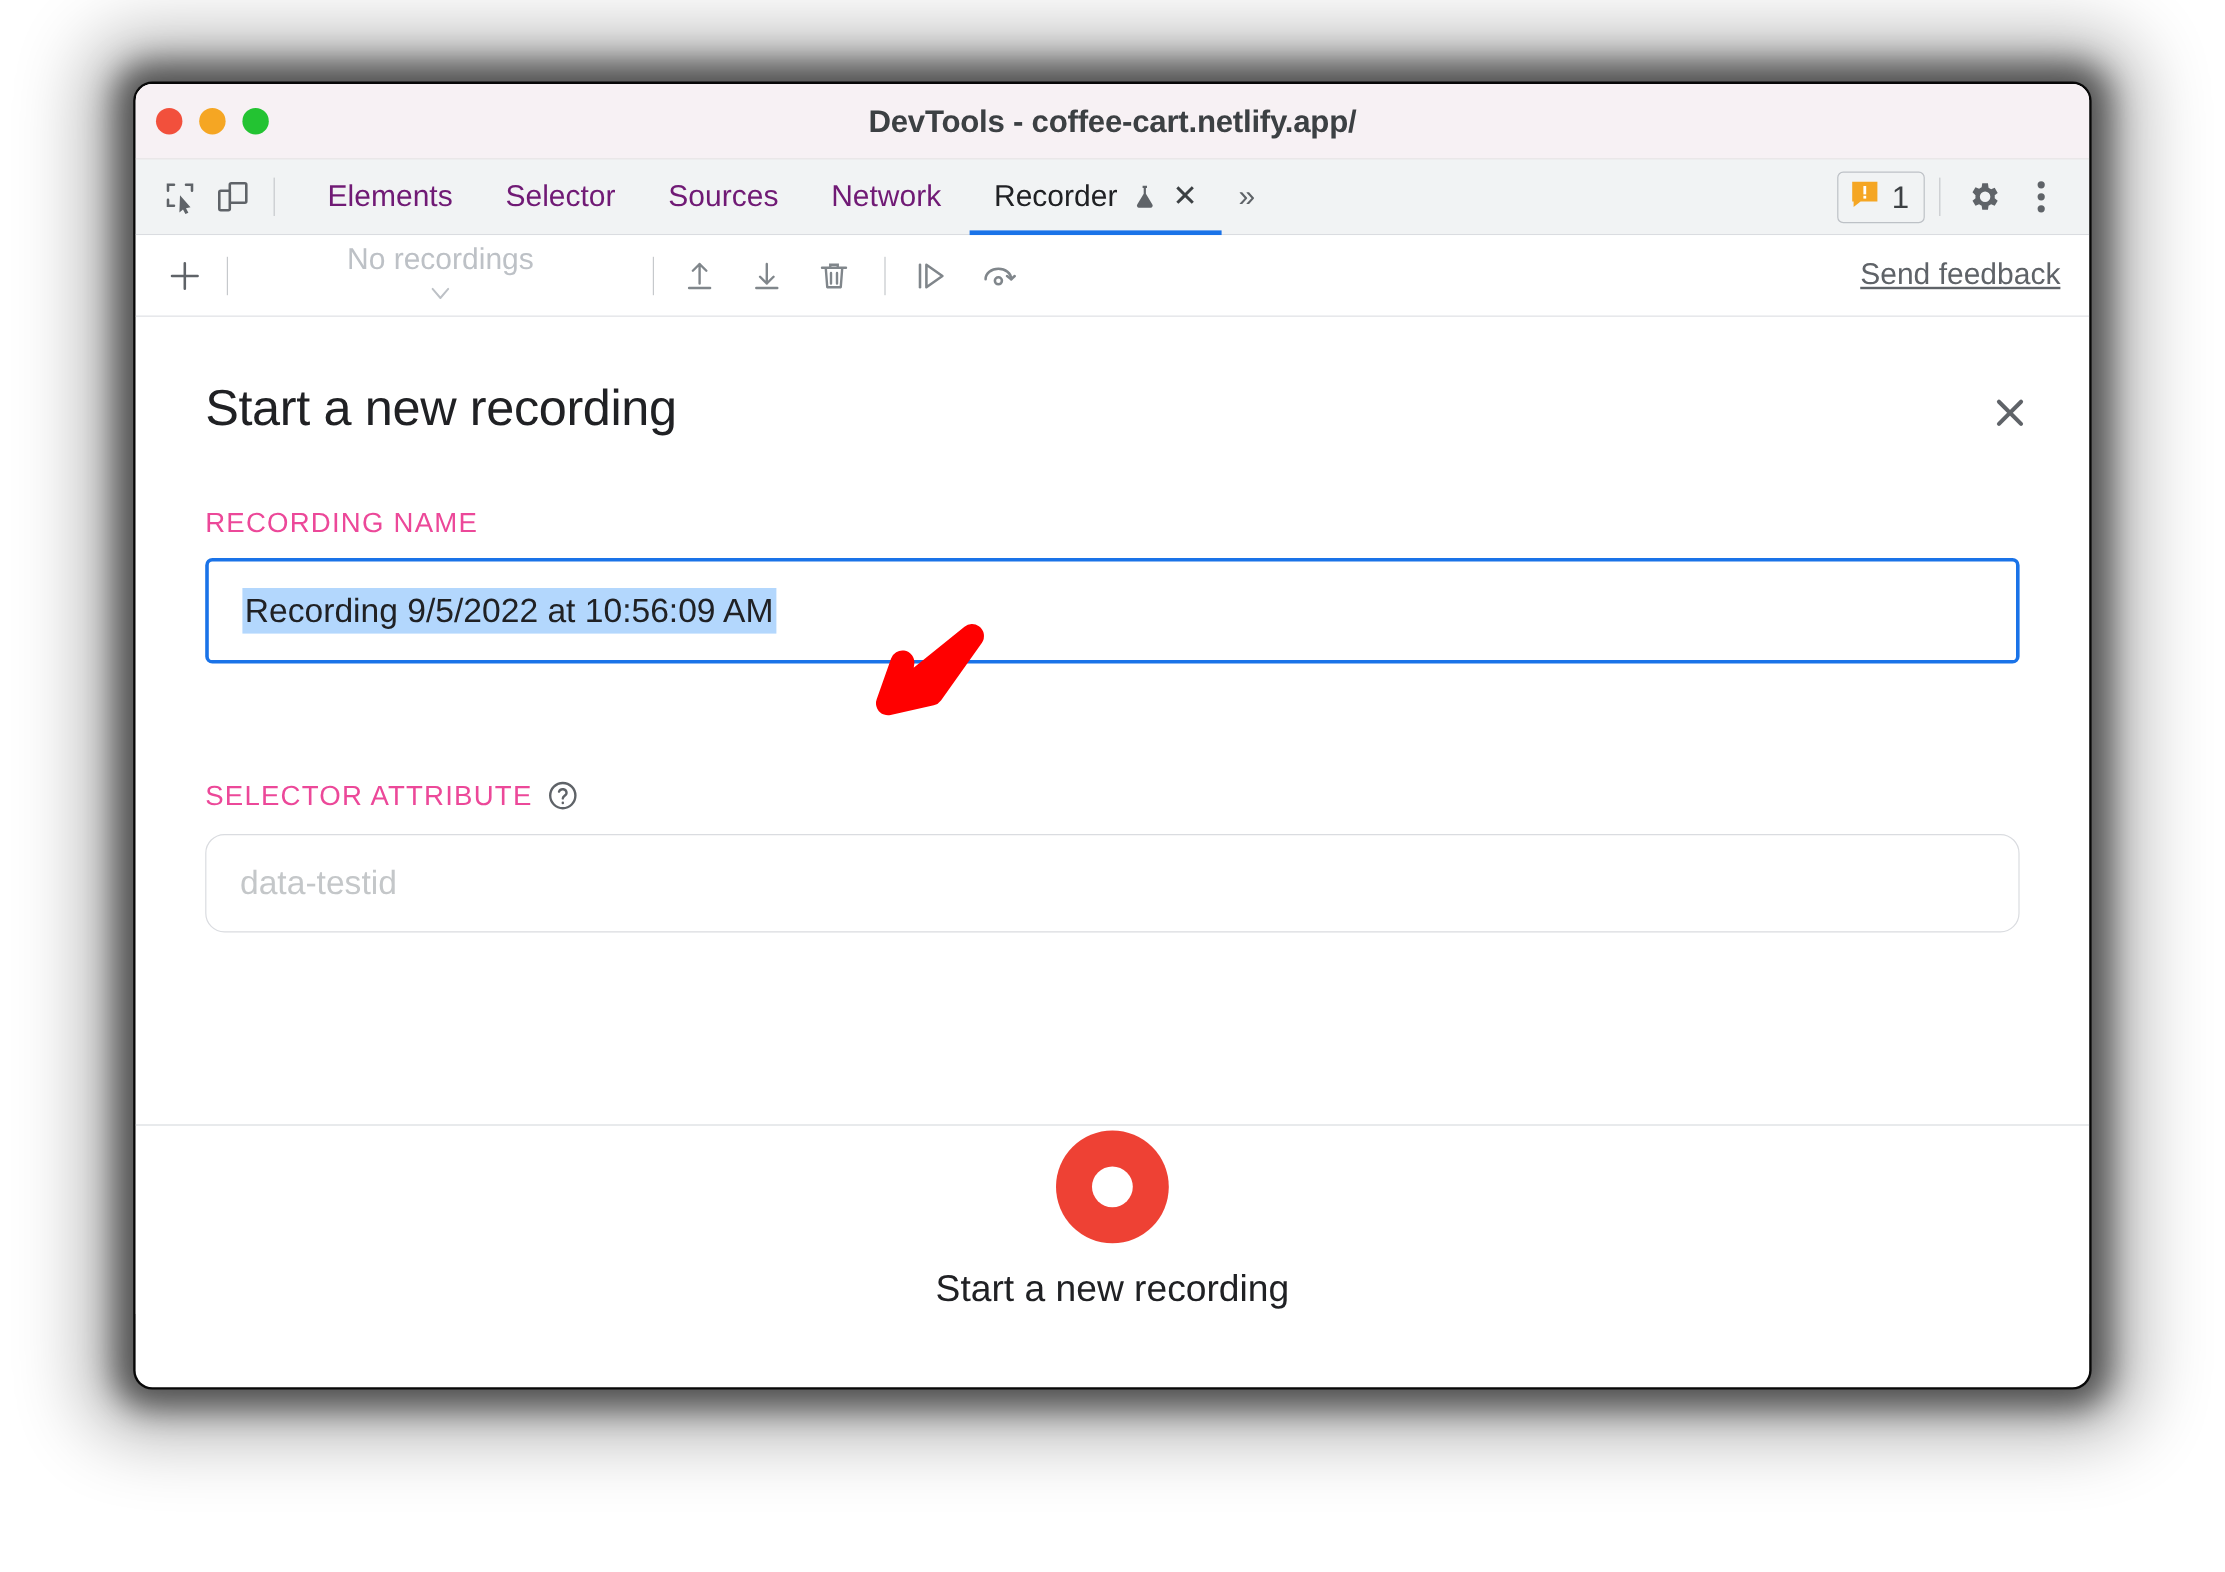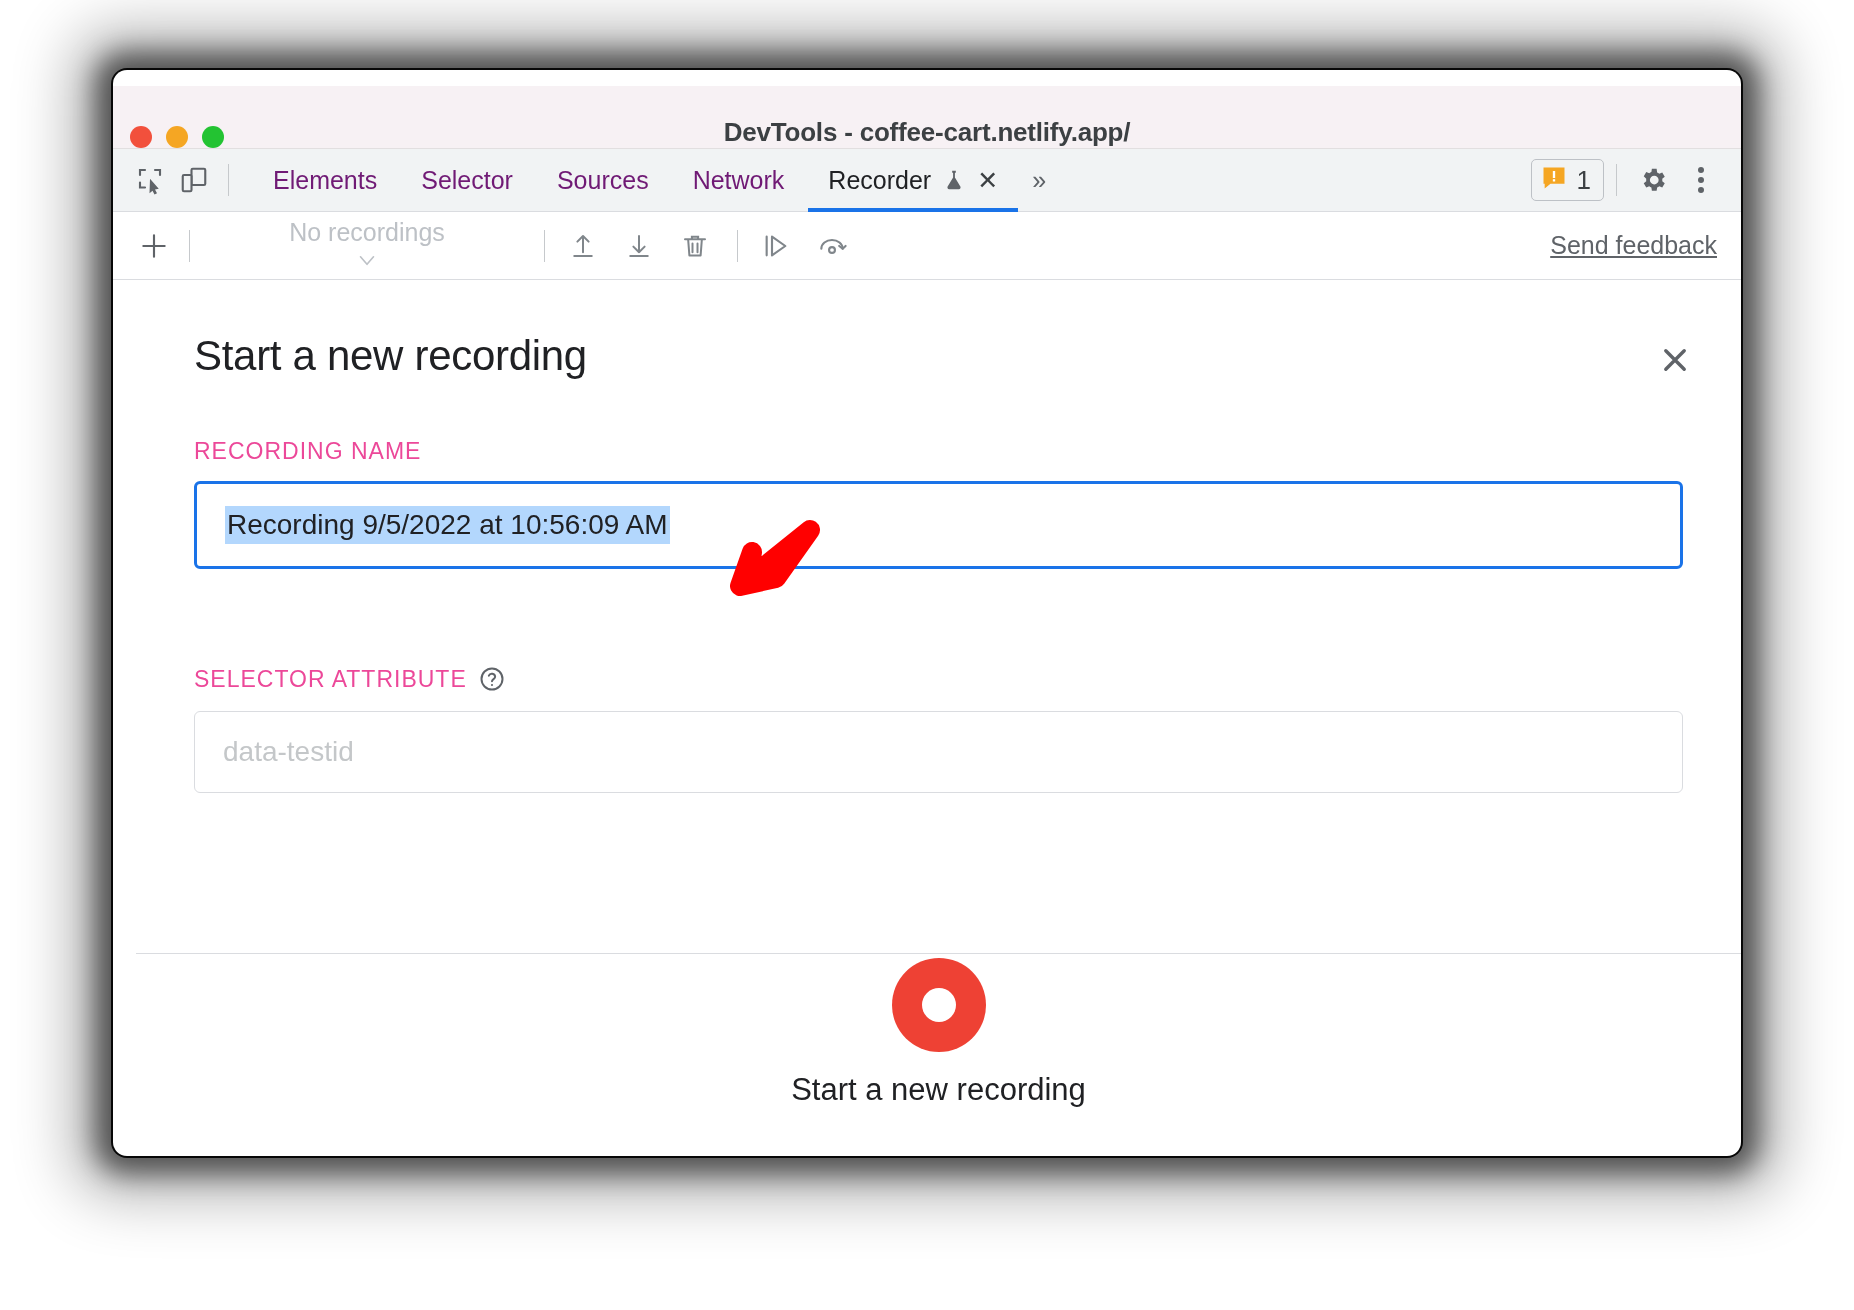--- a/index.html
+++ b/index.html
@@ -34,22 +34,21 @@
     overflow: hidden;
   }
 
   
   .titlebar {
     position: relative;
     height: 63px;
     background: #f7f1f4;
     border-bottom: 1px solid #e2dfe0;
     display: flex;
-    align-items: flex-end;
-    margin-top: 16px;
+    align-items: center;
   }
   .traffic {
     display: flex;
     gap: 14px;
     margin-left: 17px;
   }
   .dot { width: 22px; height: 22px; border-radius: 50%; }
   .dot.red    { background: #f2503c; }
   .dot.yellow { background: #f5a623; }
   .dot.green  { background: #23c332; }
@@ -194,21 +193,20 @@
     color: #5f6368;
     text-decoration: underline;
     cursor: pointer;
   }
 
   
   .panel-body {
     position: relative;
     background: #ffffff;
     height: 831px;
-    margin-left: 23px;
   }
   .panel-top { padding: 52px 0 0 0; position: relative; height: 673px; }
   .page-title {
     font-size: 42px;
     color: #202124;
     font-weight: normal;
     margin-left: 58px;
     letter-spacing: -0.3px;
   }
   .panel-close {
@@ -248,21 +246,21 @@
     color: #202124;
     background: #b3d7fd;
     padding: 3px 2px;
     white-space: pre;
   }
 
   .attr-input {
     margin-top: 18px;
     height: 82px;
     border: 1px solid #dadce0;
-    border-radius: 6px;
+    border-radius: 16px;
     display: flex;
     align-items: center;
     padding: 0 28px;
     background: #ffffff;
     cursor: text;
   }
   .attr-placeholder {
     font-size: 28px;
     color: #c4c7c9;
   }

